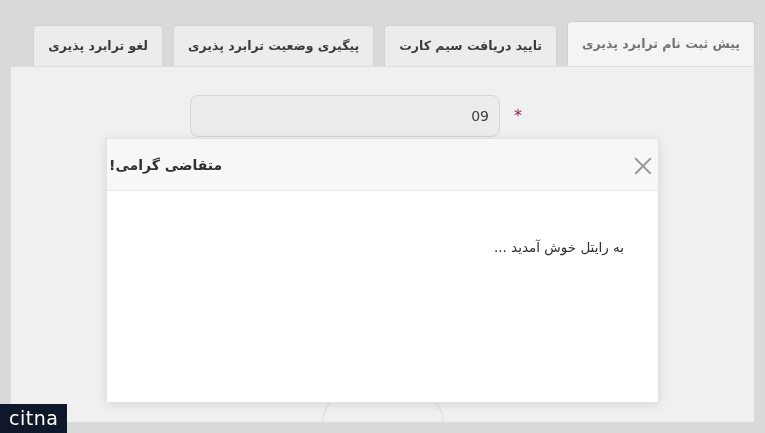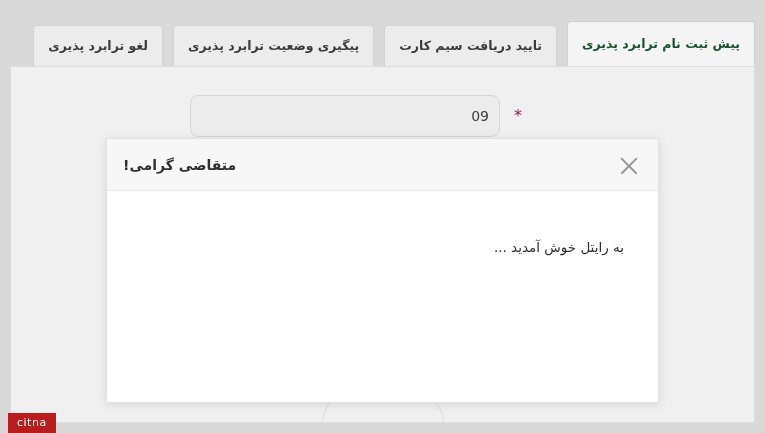--- a/index.html
+++ b/index.html
@@ -43,21 +43,21 @@
     height: 40px;
     line-height: 40px;
     white-space: nowrap;
     box-shadow: 0 1px 0 rgba(0,0,0,0.04);
   }
   .tab.active {
     background: #f4f4f4;
     height: 44px;
     line-height: 44px;
     border-color: #cfcfcf;
-    color: #14532d;
+    color: #737373;
   }
 
   
   .panel {
     position: absolute;
     top: 66px;
     left: 10px;
     right: 10px;
     bottom: 10px;
     background: #f0f0f0;
@@ -124,21 +124,21 @@
     flex-direction: column;
   }
   .modal-header {
     height: 52px;
     background: #f7f7f7;
     border-bottom: 1px solid #e8e8e8;
     display: flex;
     flex-direction: row;
     align-items: center;
     justify-content: space-between;
-    padding: 0 16px;
+    padding: 0 2px;
     box-sizing: border-box;
   }
   .modal-title {
     font-size: 14px;
     font-weight: bold;
     color: #2f2f2f;
   }
   .close-icon {
     width: 26px;
     height: 26px;
@@ -175,26 +175,26 @@
     color: #2e2e2e;
     line-height: 2.2;
     margin: 0;
     text-align: justify;
     text-align-last: center;
   }
 
   
   .watermark {
     position: absolute;
-    left: 8px;
+    left: 0;
     bottom: 0;
-    background: #b91c1c;
+    background: #0f172a;
     color: #ffffff;
     font-family: "DejaVu Sans", "Liberation Sans", sans-serif;
-    font-size: 11px;
+    font-size: 19px;
     letter-spacing: .5px;
     padding: 3px 9px 4px 9px;
     direction: ltr;
   }
 </style>
 </head>
 <body>
 
 <div class="tabbar">
   <div class="tab active">

